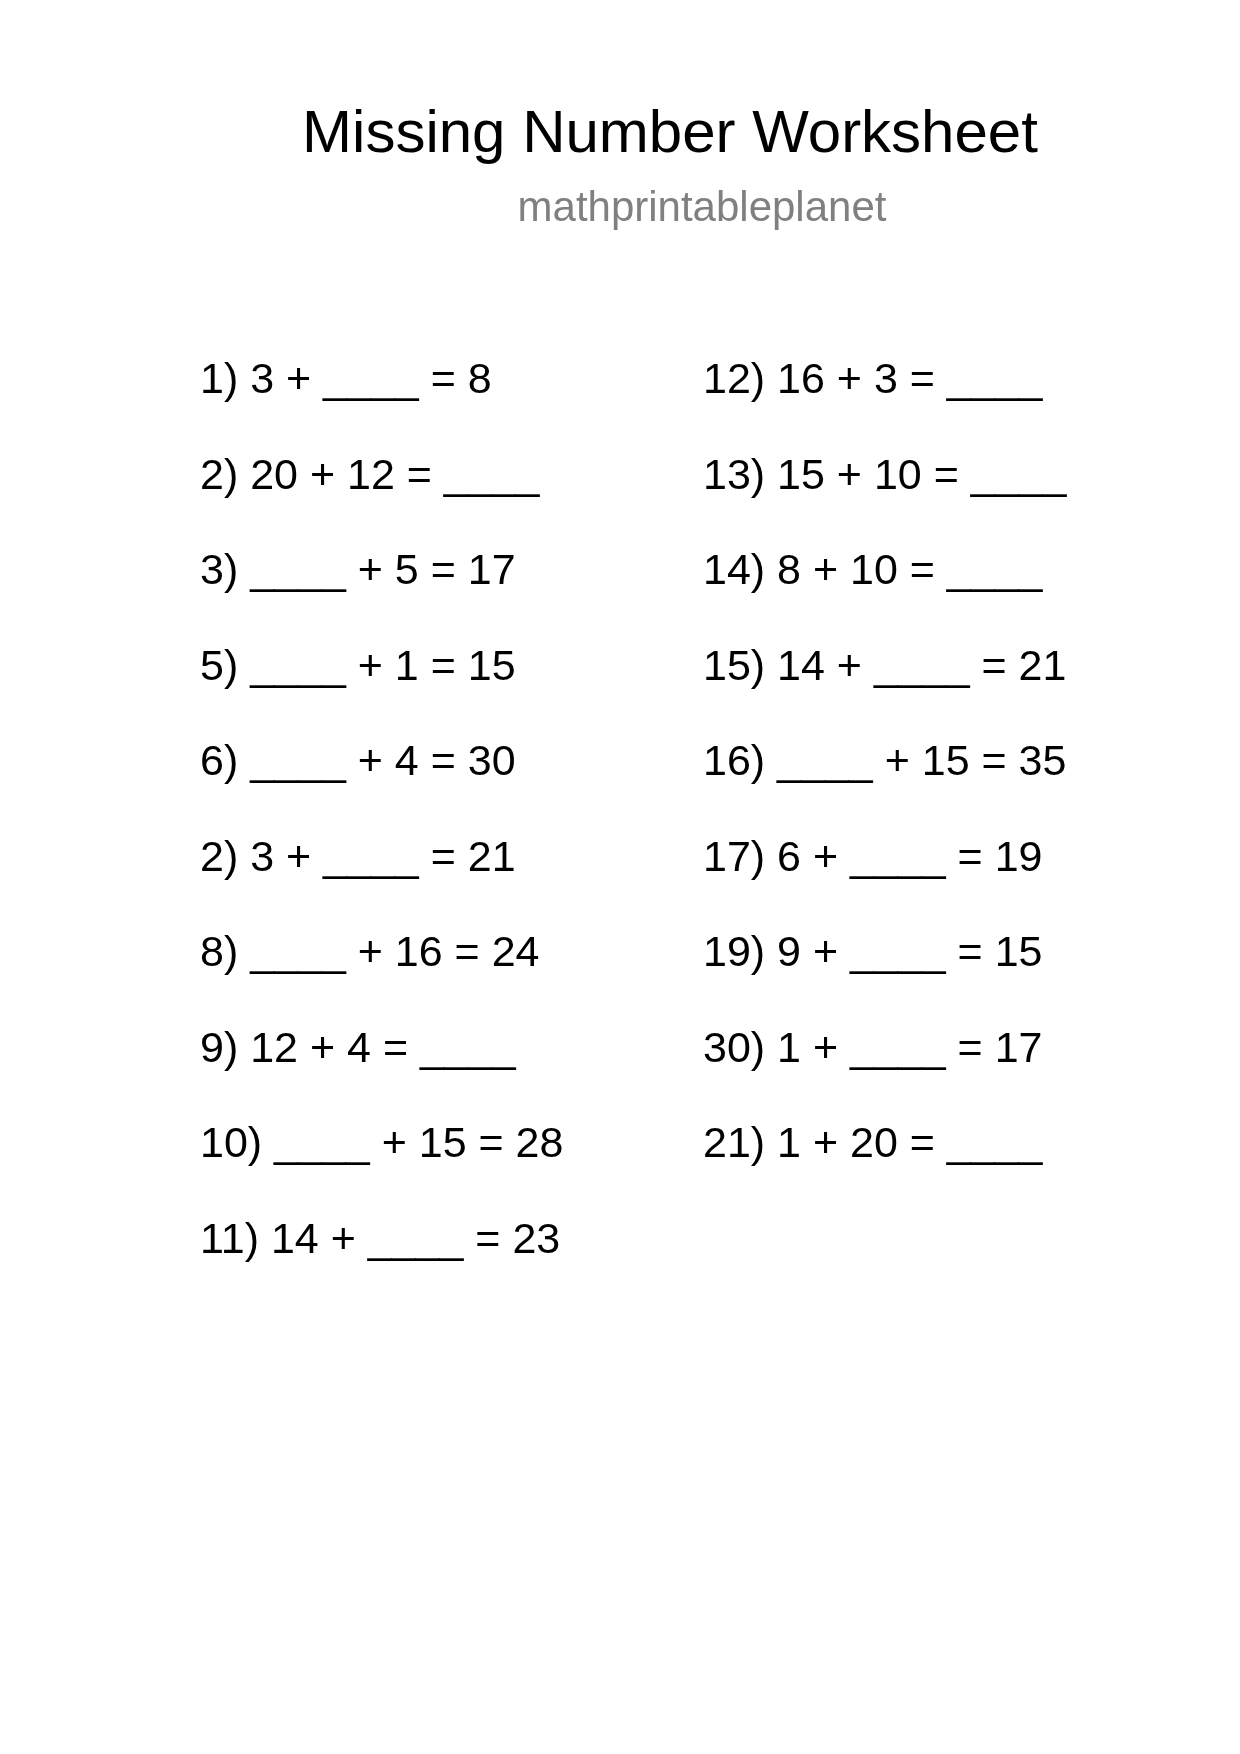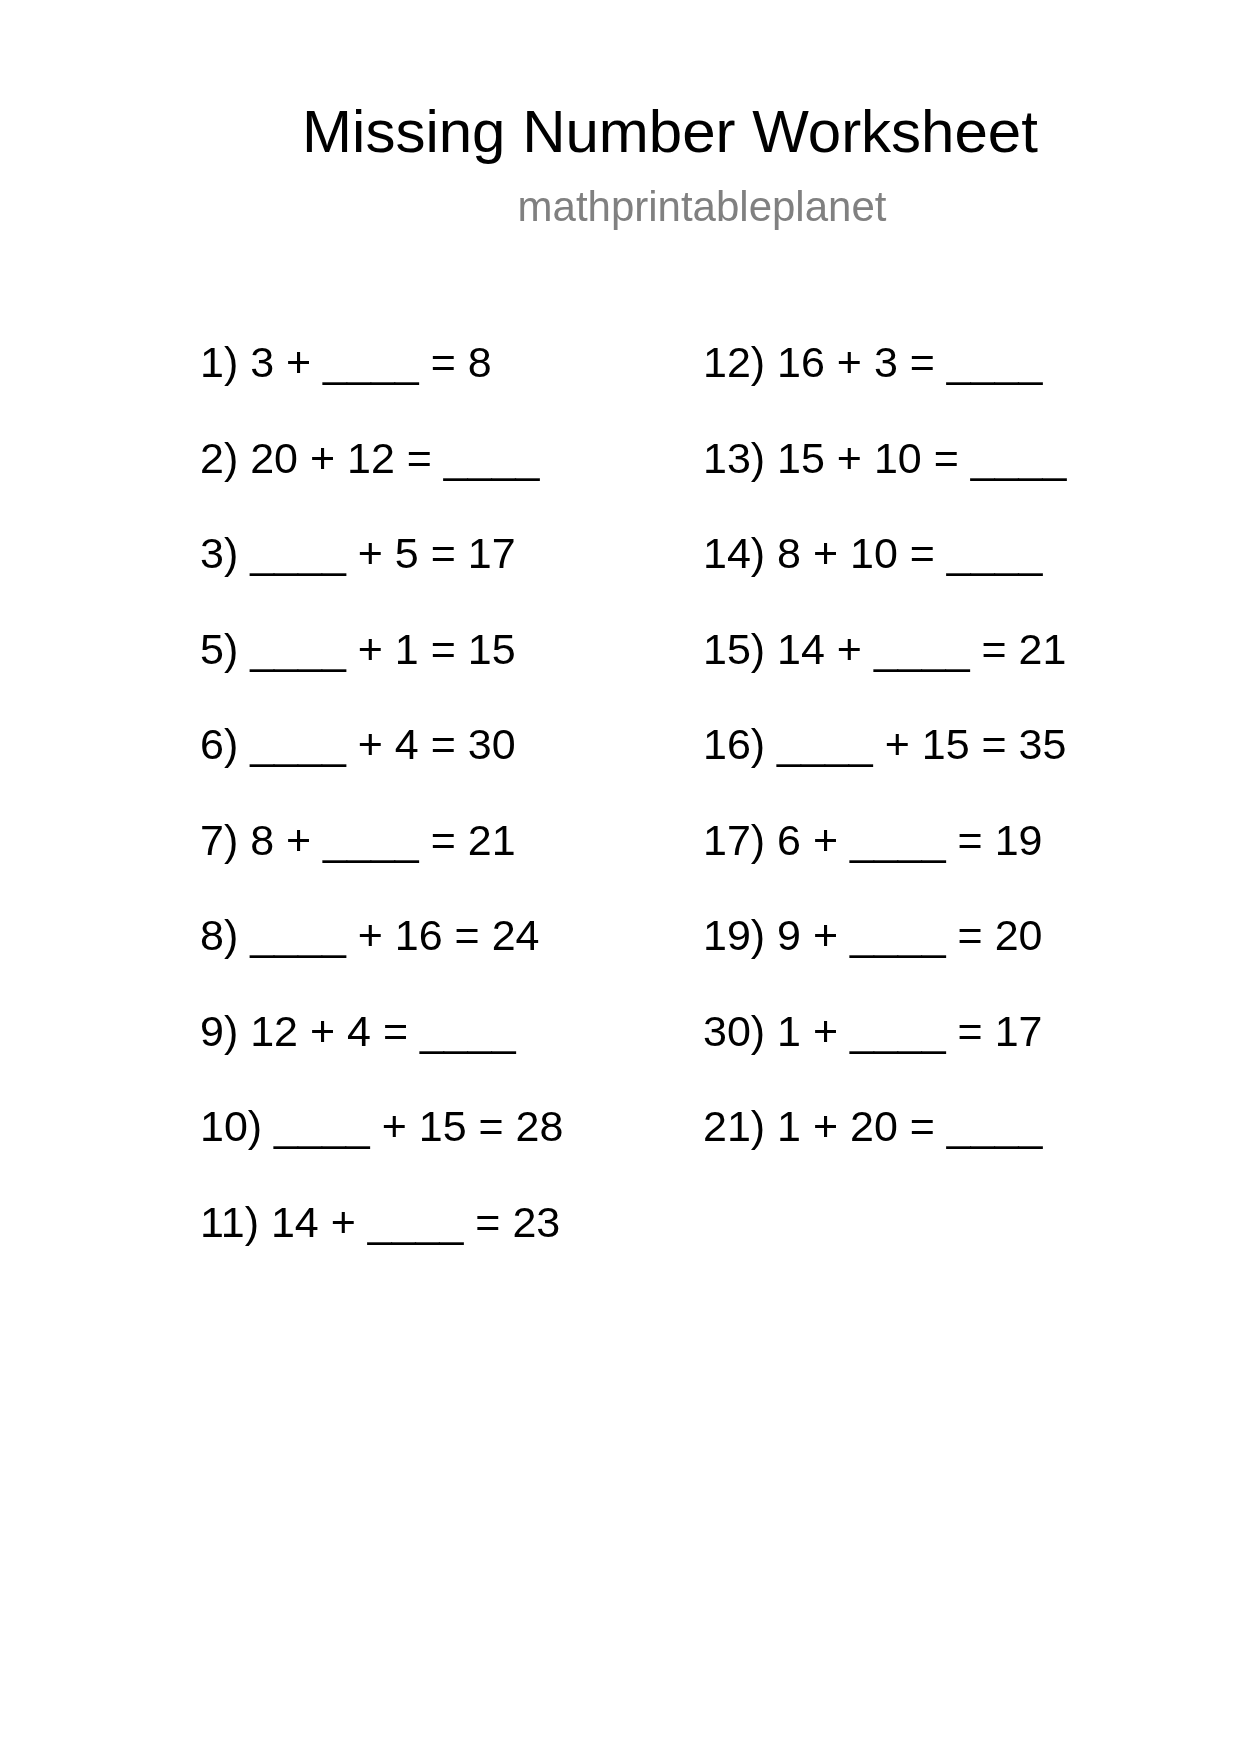--- a/index.html
+++ b/index.html
@@ -2,47 +2,47 @@
 <html><head>
 <meta charset="utf-8">
 <style>
   html, body { margin: 0; padding: 0; background: #ffffff; }
   body { width: 1240px; height: 1754px; position: relative; overflow: hidden;
          font-family: "Liberation Sans", sans-serif; color: #000; }
   .title { position: absolute; left: 0; width: 1340px; top: 96px; text-align: center;
            font-size: 60px; line-height: 72px; white-space: nowrap; }
   .subtitle { position: absolute; left: 0; width: 1404px; top: 182px; text-align: center;
               font-size: 42px; line-height: 50px; color: #808080; white-space: nowrap; }
-  .col { position: absolute; top: 332px; }
+  .col { position: absolute; top: 348px; }
   .col.left { left: 200px; }
   .col.right { left: 703px; }
   .problem { height: 95.5px; font-size: 43px; line-height: 60px; white-space: nowrap; }
 </style>
 </head>
 <body>
 
 <div class="title">Missing Number Worksheet</div>
 <div class="subtitle">mathprintableplanet</div>
 
 <div class="col left">
   <div class="problem">1) 3 + ____ = 8</div>
   <div class="problem">2) 20 + 12 = ____</div>
   <div class="problem">3) ____ + 5 = 17</div>
   <div class="problem">5) ____ + 1 = 15</div>
   <div class="problem">6) ____ + 4 = 30</div>
-  <div class="problem">7) 8 + ____ = 21</div>
+  <div class="problem">2) 3 + ____ = 21</div>
   <div class="problem">8) ____ + 16 = 24</div>
   <div class="problem">9) 12 + 4 = ____</div>
   <div class="problem">10) ____ + 15 = 28</div>
   <div class="problem">11) 14 + ____ = 23</div>
 </div>
 
 <div class="col right">
   <div class="problem">12) 16 + 3 = ____</div>
   <div class="problem">13) 15 + 10 = ____</div>
   <div class="problem">14) 8 + 10 = ____</div>
   <div class="problem">15) 14 + ____ = 21</div>
   <div class="problem">16) ____ + 15 = 35</div>
   <div class="problem">17) 6 + ____ = 19</div>
-  <div class="problem">19) 9 + ____ = 20</div>
+  <div class="problem">19) 9 + ____ = 15</div>
   <div class="problem">30) 1 + ____ = 17</div>
   <div class="problem">21) 1 + 20 = ____</div>
 </div>
 
 </body></html>

